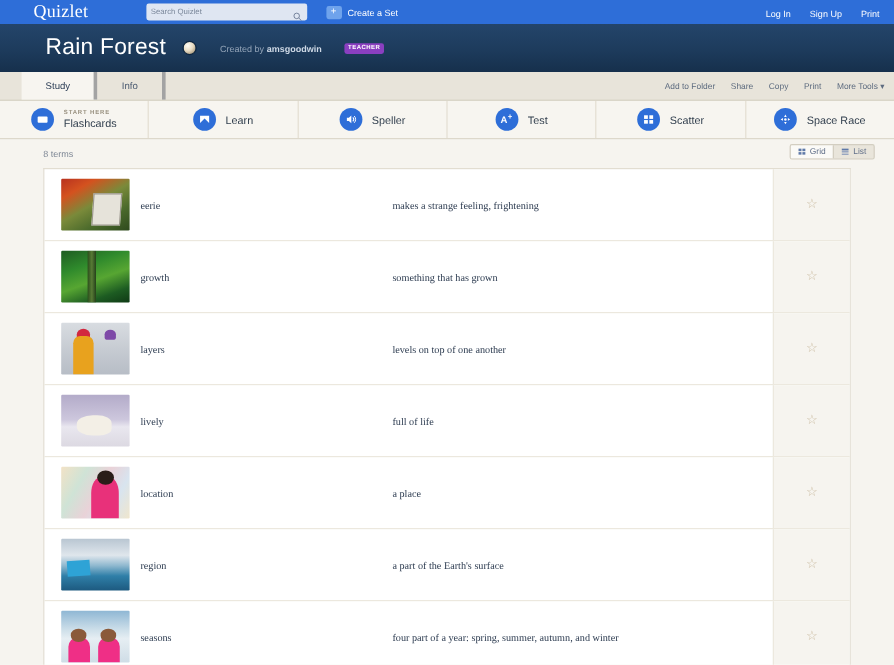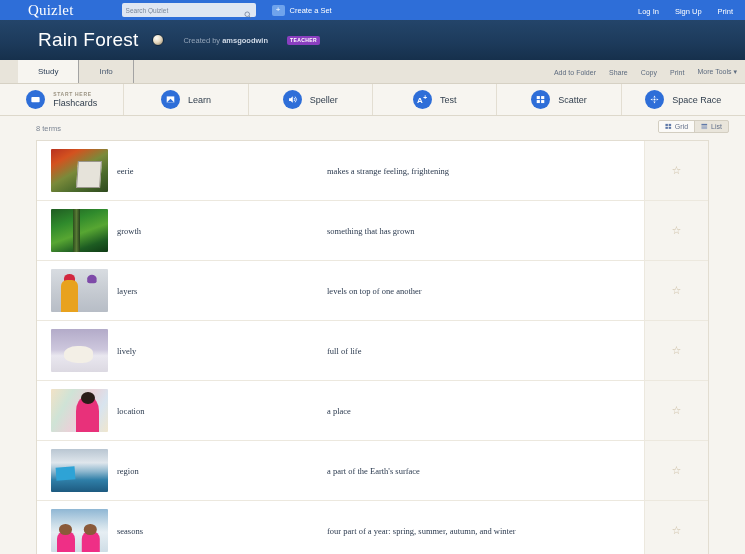--- a/index.html
+++ b/index.html
@@ -114,21 +114,21 @@
     border-bottom: 1px solid #d6d1c4;
     display: flex;
     align-items: stretch;
     position: relative;
   }
   .tabs { display: flex; margin-left: 18px; }
   .tab {
     padding: 0 20px;
     display: flex; align-items: center;
     font-size: 8px; color: #4a5a70;
-    border-right: 1px solid #a3a3a3;
+    border-right: 3px solid #a3a3a3;
     cursor: pointer;
   }
   .tab.active { background: #f7f5f0; color: #2c3e56; }
   .tools {
     position: absolute; right: 8px; top: 0; height: 24px;
     display: flex; align-items: center; gap: 13px;
   }
   .tools span { font-size: 7px; color: #5d6b7f; cursor: pointer; }
 
   

